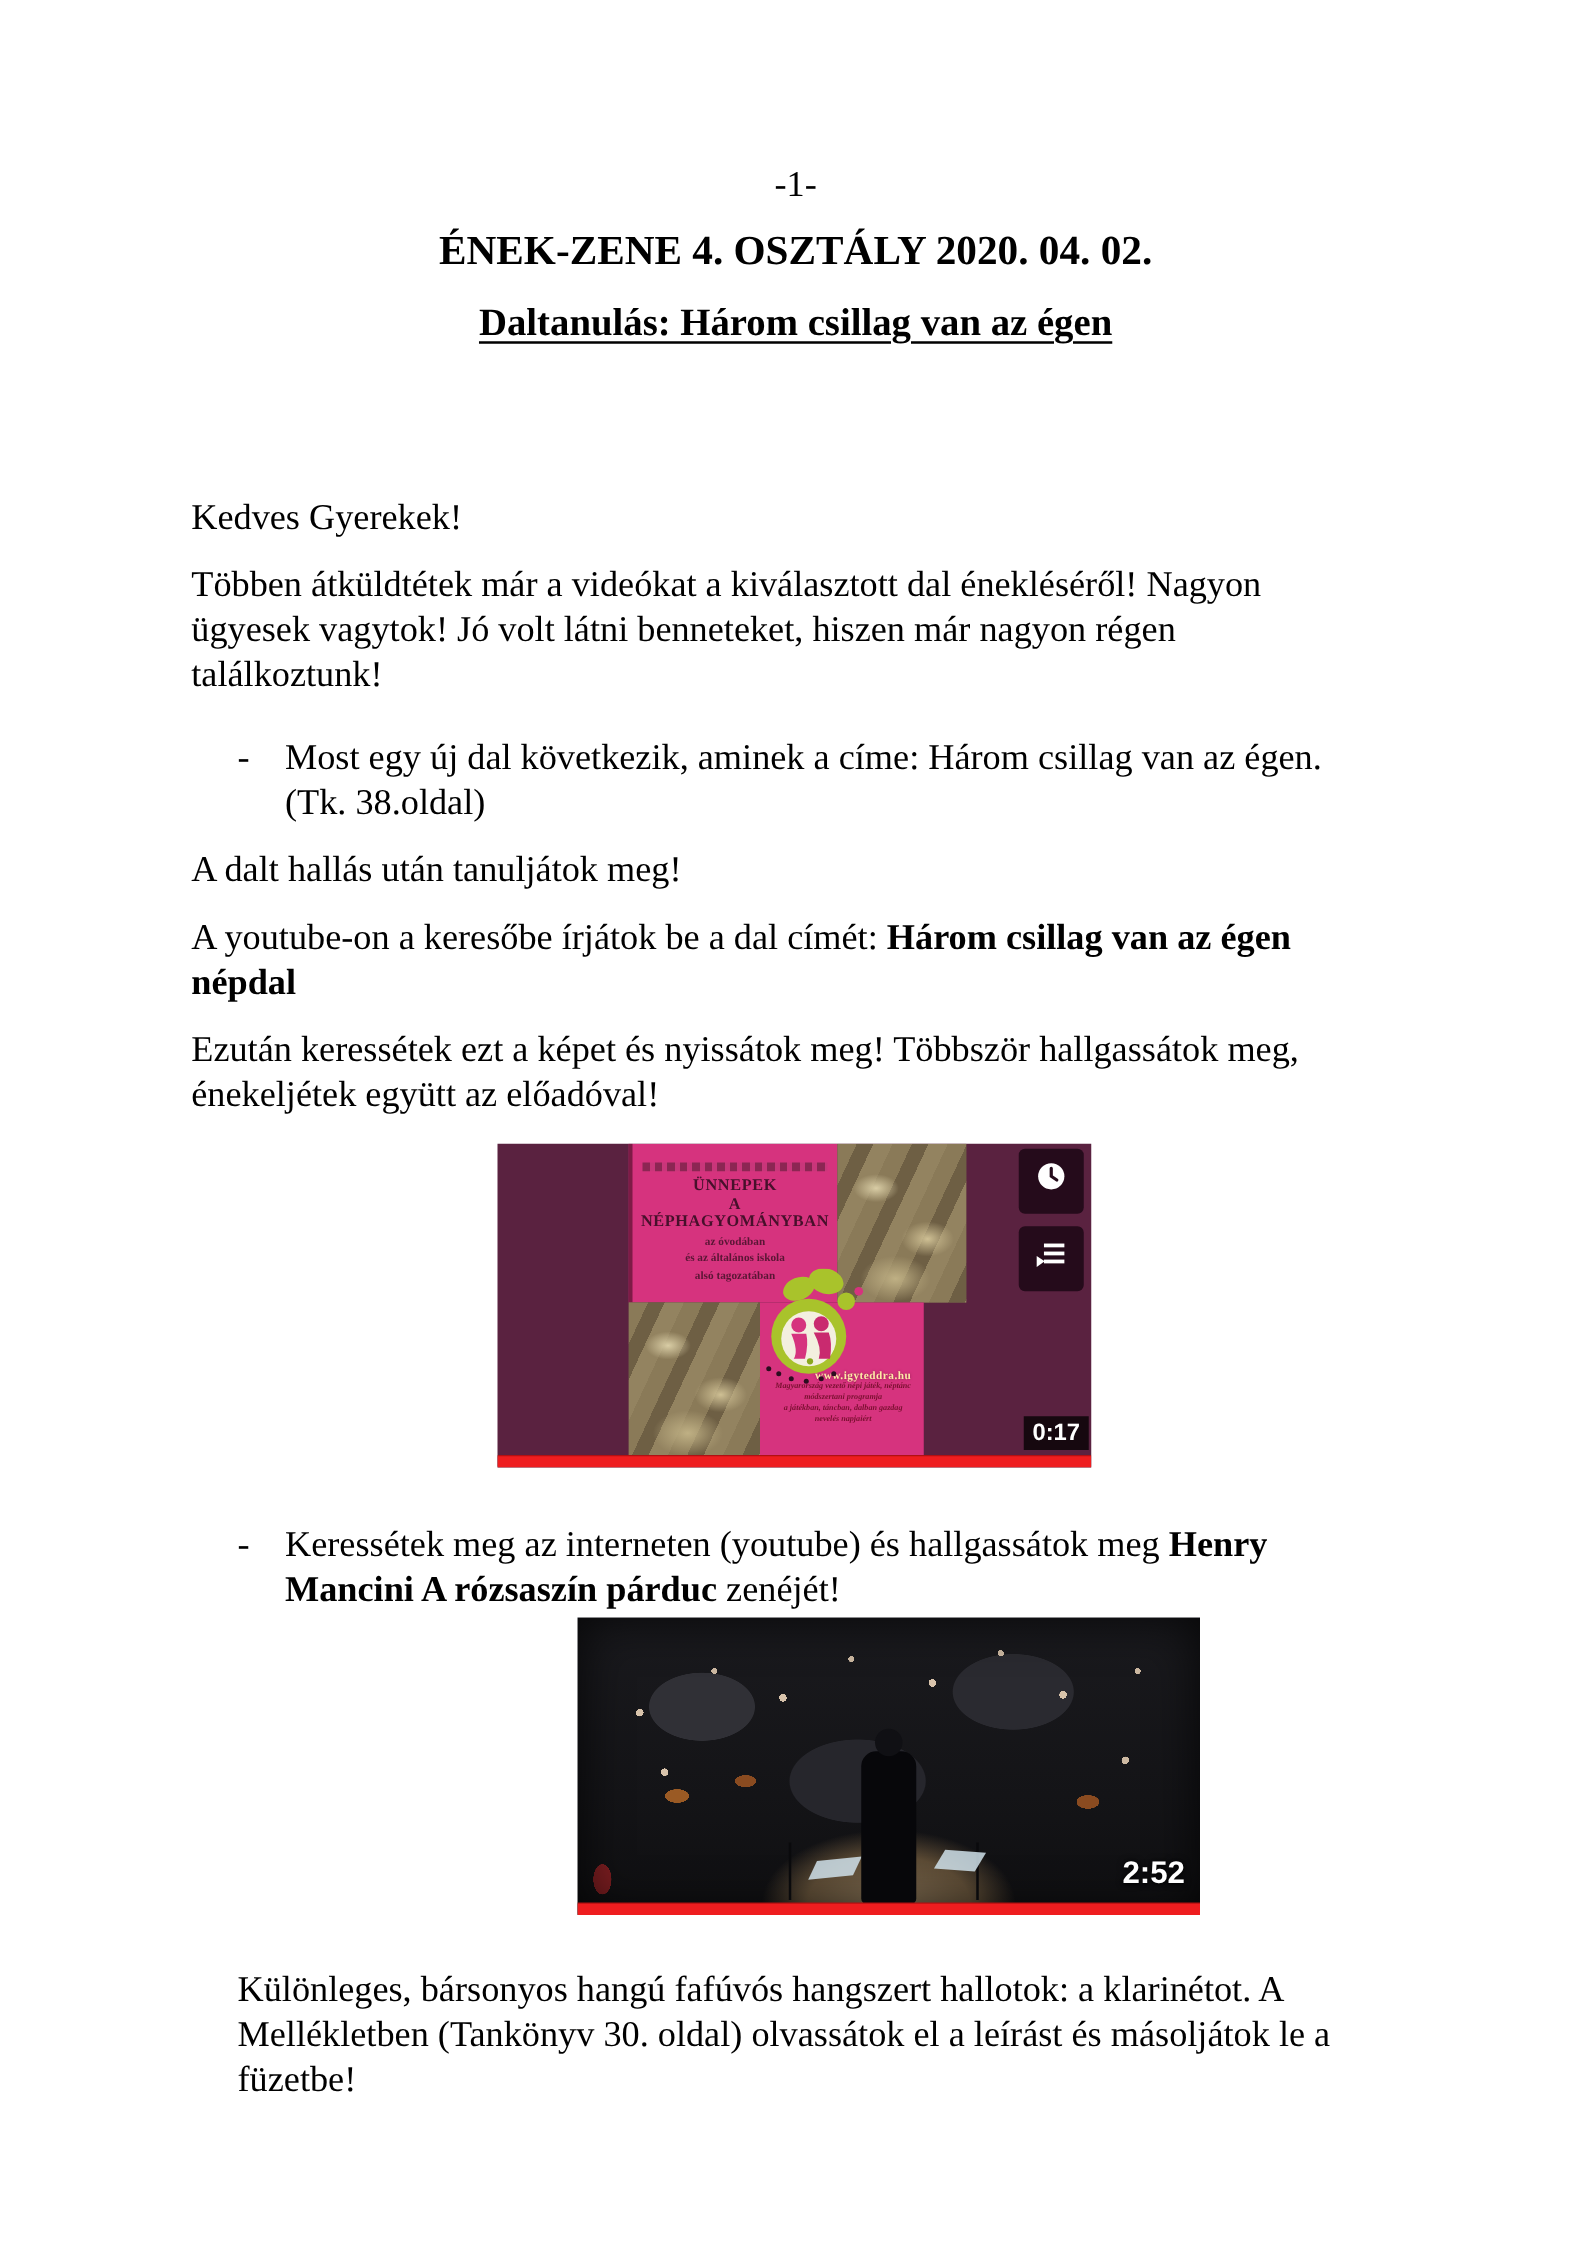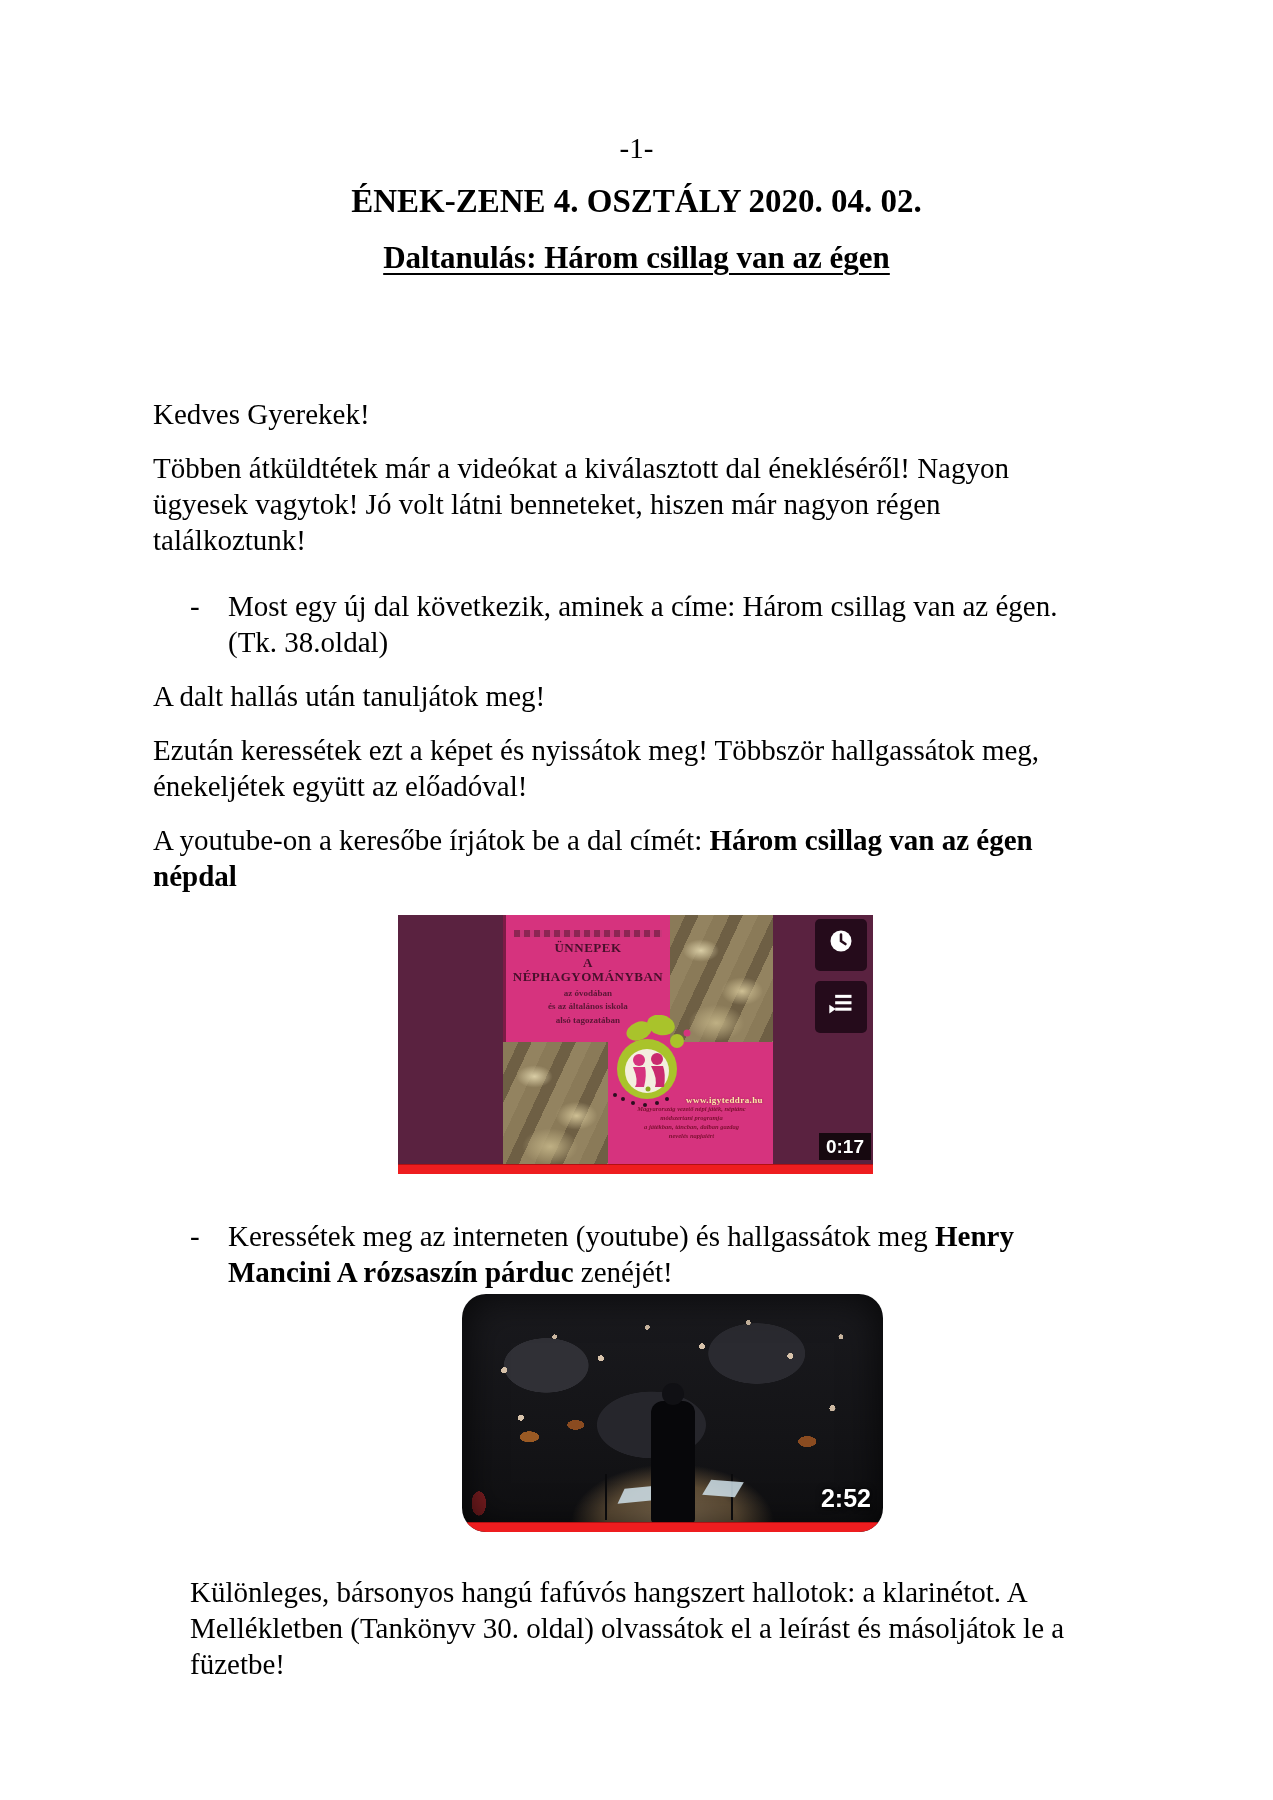--- a/index.html
+++ b/index.html
@@ -48,21 +48,21 @@
     background:
       radial-gradient(ellipse 26px 16px at 30% 28%, #d9cda5 0%, rgba(217,205,165,0) 70%),
       radial-gradient(ellipse 30px 20px at 70% 60%, #cfc094 0%, rgba(207,192,148,0) 70%),
       radial-gradient(ellipse 40px 26px at 45% 85%, #bfb084 0%, rgba(191,176,132,0) 70%),
       repeating-linear-gradient(115deg,#8a7a58 0 14px,#6e5f44 14px 26px,#938360 26px 40px),
       #75654a;
   }
   .photo.tr { left:167px; top:0; width:103px; height:127px; }
   .photo.bl { left:0; top:127px; width:105px; height:123px; }
   .pinkpanel {
-    position:absolute; left:105px; top:127px; width:165px; height:123px;
+    position:absolute; left:105px; top:127px; width:131px; height:123px;
     background:#d6337e; text-align:center; overflow:hidden;
   }
   .site-link { position:absolute; right:10px; top:40px; font-size:9px; font-weight:bold;
     color:#ffe9a8; letter-spacing:.4px; text-shadow:0 0 2px #8c1d4e; }
   .tiny-caption { position:absolute; left:6px; right:4px; top:62px; color:#7a1030;
     font-size:6.5px; line-height:9px; font-weight:bold; font-style:italic; }
   .flower { position:absolute; left:100px; top:100px; width:100px; height:100px; }
   .yt-btn {
     position:absolute; right:6px; width:52px; height:52px; background:#250b1b;
     border-radius:5px; display:flex; align-items:center; justify-content:center;
@@ -72,21 +72,21 @@
   .dur-badge {
     position:absolute; right:2px; bottom:14px; background:rgba(12,4,8,.88); color:#fff;
     font-family:"Liberation Sans","DejaVu Sans",sans-serif; font-weight:bold;
     font-size:19px; line-height:27px; padding:0 7px;margin-top:13px;
   }
   .redbar { position:absolute; left:0; right:0; bottom:0; height:9px; background:#ee1d1f;
     box-shadow:0 -1px 0 #b21012; }
 
   
   .thumb2 {
-    position:relative; width:421px; height:238px; margin-left:309px; margin-top:4px;
+    position:relative; width:498px; height:238px; margin-left:309px; margin-top:4px;
     overflow:hidden; cursor:pointer;
     background:
       radial-gradient(ellipse 130px 75px at 50% 96%, #7b6950 0%, #5c4b35 50%, rgba(18,16,14,0) 78%),
       radial-gradient(circle 5px at 10% 32%, #d8c3ab 0 60%, rgba(0,0,0,0) 61%),
       radial-gradient(circle 4px at 22% 18%, #cdb9a2 0 60%, rgba(0,0,0,0) 61%),
       radial-gradient(circle 5px at 33% 27%, #d8c3ab 0 60%, rgba(0,0,0,0) 61%),
       radial-gradient(circle 4px at 44% 14%, #cdb9a2 0 60%, rgba(0,0,0,0) 61%),
       radial-gradient(circle 5px at 57% 22%, #d8c3ab 0 60%, rgba(0,0,0,0) 61%),
       radial-gradient(circle 4px at 68% 12%, #cdb9a2 0 60%, rgba(0,0,0,0) 61%),
       radial-gradient(circle 5px at 78% 26%, #d8c3ab 0 60%, rgba(0,0,0,0) 61%),
@@ -95,21 +95,20 @@
       radial-gradient(circle 5px at 88% 48%, #cdb9a2 0 60%, rgba(0,0,0,0) 61%),
       radial-gradient(ellipse 16px 9px at 16% 60%, #9a5a24 0 60%, rgba(0,0,0,0) 61%),
       radial-gradient(ellipse 14px 8px at 27% 55%, #8a4b20 0 60%, rgba(0,0,0,0) 61%),
       radial-gradient(ellipse 15px 9px at 82% 62%, #8a4b20 0 60%, rgba(0,0,0,0) 61%),
       radial-gradient(ellipse 12px 20px at 4% 88%, #7a1d20 0 60%, rgba(0,0,0,0) 61%),
       radial-gradient(ellipse 70px 45px at 20% 30%, #303036 0 60%, rgba(0,0,0,0) 61%),
       radial-gradient(ellipse 80px 50px at 70% 25%, #2a2a30 0 60%, rgba(0,0,0,0) 61%),
       radial-gradient(ellipse 90px 55px at 45% 55%, #26262c 0 60%, rgba(0,0,0,0) 61%),
       linear-gradient(#1a1a1e 0%, #141417 60%, #0f0f11 100%);
     box-shadow:inset 0 0 40px rgba(0,0,0,.8);
-    border-radius:24px;
   }
   .conductor { position:absolute; left:50%; bottom:9px; width:44px; height:122px; margin-left:-22px;
     background:#07070a; border-radius:12px 12px 4px 4px; }
   .conductor:before { content:""; position:absolute; top:-18px; left:11px; width:22px; height:22px;
     border-radius:50%; background:#101014; }
   .stand { position:absolute; width:2px; height:46px; background:#0a0a0c; bottom:12px; }
   .stand.s1 { left:34%; } .stand.s2 { left:64%; }
   .paper { position:absolute; width:34px; height:15px; background:#cfe0ea; opacity:.85; }
   .paper.p1 { left:38%; bottom:30px; transform:skewX(-30deg) rotate(-6deg); }
   .paper.p2 { left:58%; bottom:36px; transform:skewX(-28deg) rotate(4deg); }
@@ -132,23 +131,23 @@
 
     <p>Többen átküldtétek már a videókat a kiválasztott dal énekléséről! Nagyon ügyesek vagytok! Jó volt látni benneteket, hiszen már nagyon régen találkoztunk!</p>
 
     <div class="bullet b1">
       <span class="dash">-</span>
       <div>Most egy új dal következik, aminek a címe: Három csillag van az égen. (Tk. 38.oldal)</div>
     </div>
 
     <p class="p-after-bullet">A dalt hallás után tanuljátok meg!</p>
 
+    <p><span>A youtube-on a keresőbe írjátok be a dal címét: </span><b>Három csillag van az égen népdal</b></p>
+
     <p>Ezután keressétek ezt a képet és nyissátok meg! Többször hallgassátok meg, énekeljétek együtt az előadóval!</p>
-
-    <p><span>A youtube-on a keresőbe írjátok be a dal címét: </span><b>Három csillag van az égen népdal</b></p>
 
     <div class="thumb1">
       <div class="collage">
         <div class="poster">
           <div class="poster-strip"></div>
           <div class="poster-title">ÜNNEPEK</div>
           <div class="poster-title">A</div>
           <div class="poster-title">NÉPHAGYOMÁNYBAN</div>
           <div class="poster-sub">az óvodában</div>
           <div class="poster-sub">és az általános iskola</div>

